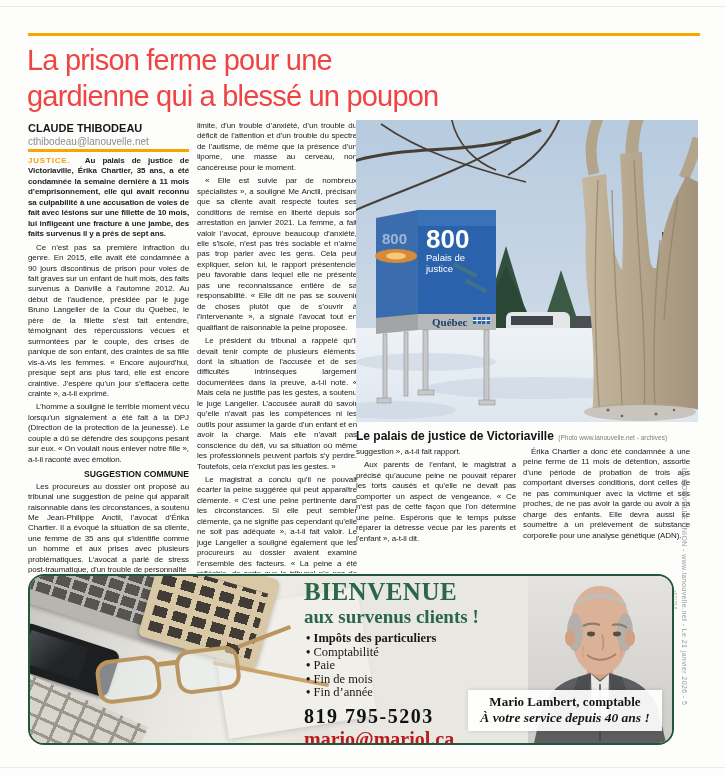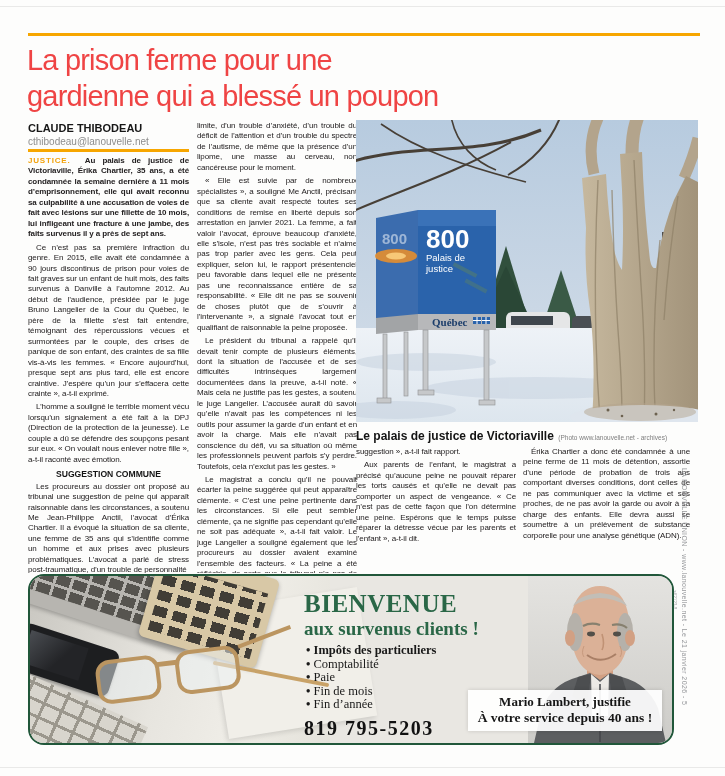--- a/index.html
+++ b/index.html
@@ -19,21 +19,21 @@
   .col{position:absolute;overflow:hidden;font-size:8px;line-height:10.45px;letter-spacing:-0.1px;
     color:#242122;text-align:justify}
   .col p{margin:0 0 3px 0}
   .col p.ind{text-indent:8px}
   #col1{left:28px;top:156px;width:161px;height:417px}
   #col2{left:197px;top:121px;width:160px;height:452px}
   #col3{left:356px;top:447px;width:160px;height:126px}
   #col4{left:523px;top:447px;width:167px;height:128px}
   .kicker{color:#f2a20b;font-weight:bold;letter-spacing:0.8px}
   .lead{font-weight:bold}
-  .subhead{font-size:8.6px;font-weight:bold;color:#141414;letter-spacing:0;margin:4px 0 2px 0;text-align:center}
+  .subhead{font-size:8.6px;font-weight:bold;color:#141414;letter-spacing:0;margin:4px 0 2px 0;text-align:right}
 
   
   #photo{position:absolute;left:356px;top:120px;width:342px;height:366px;overflow:hidden}
   #caption{position:absolute;left:356px;top:426px;width:342px}
   .cap-b{font-size:12px;font-weight:bold;color:#141414}
   .cap-c{font-size:6.5px;color:#7e7e7e}
 
   
   .vert{position:absolute;writing-mode:vertical-rl;white-space:nowrap}
   #masthead{left:681px;top:468px;height:290px;font-size:7px;color:#96989b;letter-spacing:0.4px}
@@ -65,36 +65,36 @@
       repeating-linear-gradient(0deg,#413d36 0 10px,transparent 10px 16px)}
   .pencil{position:absolute;left:182px;top:96px;width:118px;height:4px;background:#c8a268;
     transform:rotate(11deg);border-radius:2px}
   .glasses{position:absolute;left:66px;top:66px;width:190px;height:60px;transform:rotate(-7deg)}
   .lens{position:absolute;top:8px;width:64px;height:44px;border:4px solid #bb9560;border-radius:14px;
     background:rgba(236,242,244,.5)}
   .lens.l{left:0}.lens.r{left:80px}
   .bridge{position:absolute;left:62px;top:16px;width:20px;height:5px;background:#bb9560}
   .temple{position:absolute;left:144px;top:2px;width:56px;height:4px;background:#bb9560;transform:rotate(-14deg)}
 
-  #adcopy{position:absolute;left:274px;top:14px;width:240px;color:#141414;
+  #adcopy{position:absolute;left:274px;top:2px;width:240px;color:#141414;
     font-family:"Liberation Serif","DejaVu Serif",serif}
   #adcopy .h1{font-size:25px;font-weight:bold;color:#2a6747;letter-spacing:0.5px}
   #adcopy .h2{font-size:19px;font-weight:bold;color:#2a6747;margin:0 0 4px 0}
   #adcopy ul{list-style:none;margin:2px 0 0 2px}
   #adcopy li{font-size:12.5px;line-height:13.5px;color:#191919}
   #adcopy li:before{content:"\2022\00a0";font-weight:bold}
   #adcopy li:first-child{font-weight:bold}
   .ad-phone{font-size:20px;font-weight:bold;letter-spacing:1.5px;margin-top:5px;color:#111}
   .ad-email{font-size:20px;font-weight:bold;color:#b91c1c}
   #adman{position:absolute;right:0;top:0;width:144px;height:167px}
   #adlabel{position:absolute;left:438px;top:114px;width:194px;height:41px;
     background:rgba(255,255,255,.93);box-shadow:0 0 4px rgba(0,0,0,.15);
     font-family:"Liberation Serif","DejaVu Serif",serif;text-align:center;padding-top:4px}
   #adlabel .nm{font-size:13px;font-weight:bold;color:#161616}
-  #adlabel .tg{font-size:13.5px;font-weight:bold;color:#161616}
+  #adlabel .tg{font-size:13.5px;font-weight:bold;font-style:italic;color:#161616}
 </style>
 </head>
 <body>
 
 <div id="page">
   <div class="hairline" style="top:6px"></div>
   <div class="orange-rule"></div>
 
   <h1 class="headline">
     <span>La prison ferme pour une</span><br>
@@ -306,19 +306,19 @@
         <path d="M56,70 q-3,7 0,11 M92,70 q3,7 0,11" stroke="#c79a7e" stroke-width="1" fill="none"></path>
         <path d="M6,167 L14,132 Q24,108 50,101 L62,97 L72,104 L82,97 L94,101 Q120,108 130,132 L138,167 Z" fill="#5c5e60"></path>
         <path d="M50,101 L63,98 L59,132 L44,120 Z" fill="#4c4e50"></path>
         <path d="M94,101 L81,98 L85,132 L100,120 Z" fill="#4c4e50"></path>
         <path d="M63,98 L72,106 L81,98 L80,140 L64,140 Z" fill="#eceae6"></path>
         <path d="M72,108 L72,166" stroke="#44464a" stroke-width="1.5"></path>
       </svg>
     </div>
 
     <div id="adlabel">
-      <div class="nm">Mario Lambert, justifie</div>
+      <div class="nm">Mario Lambert, comptable</div>
       <div class="tg">À votre service depuis 40 ans !</div>
     </div>
   </div>
 
   <div class="hairline" style="top:767px"></div>
 </div>
 
 </body></html>

